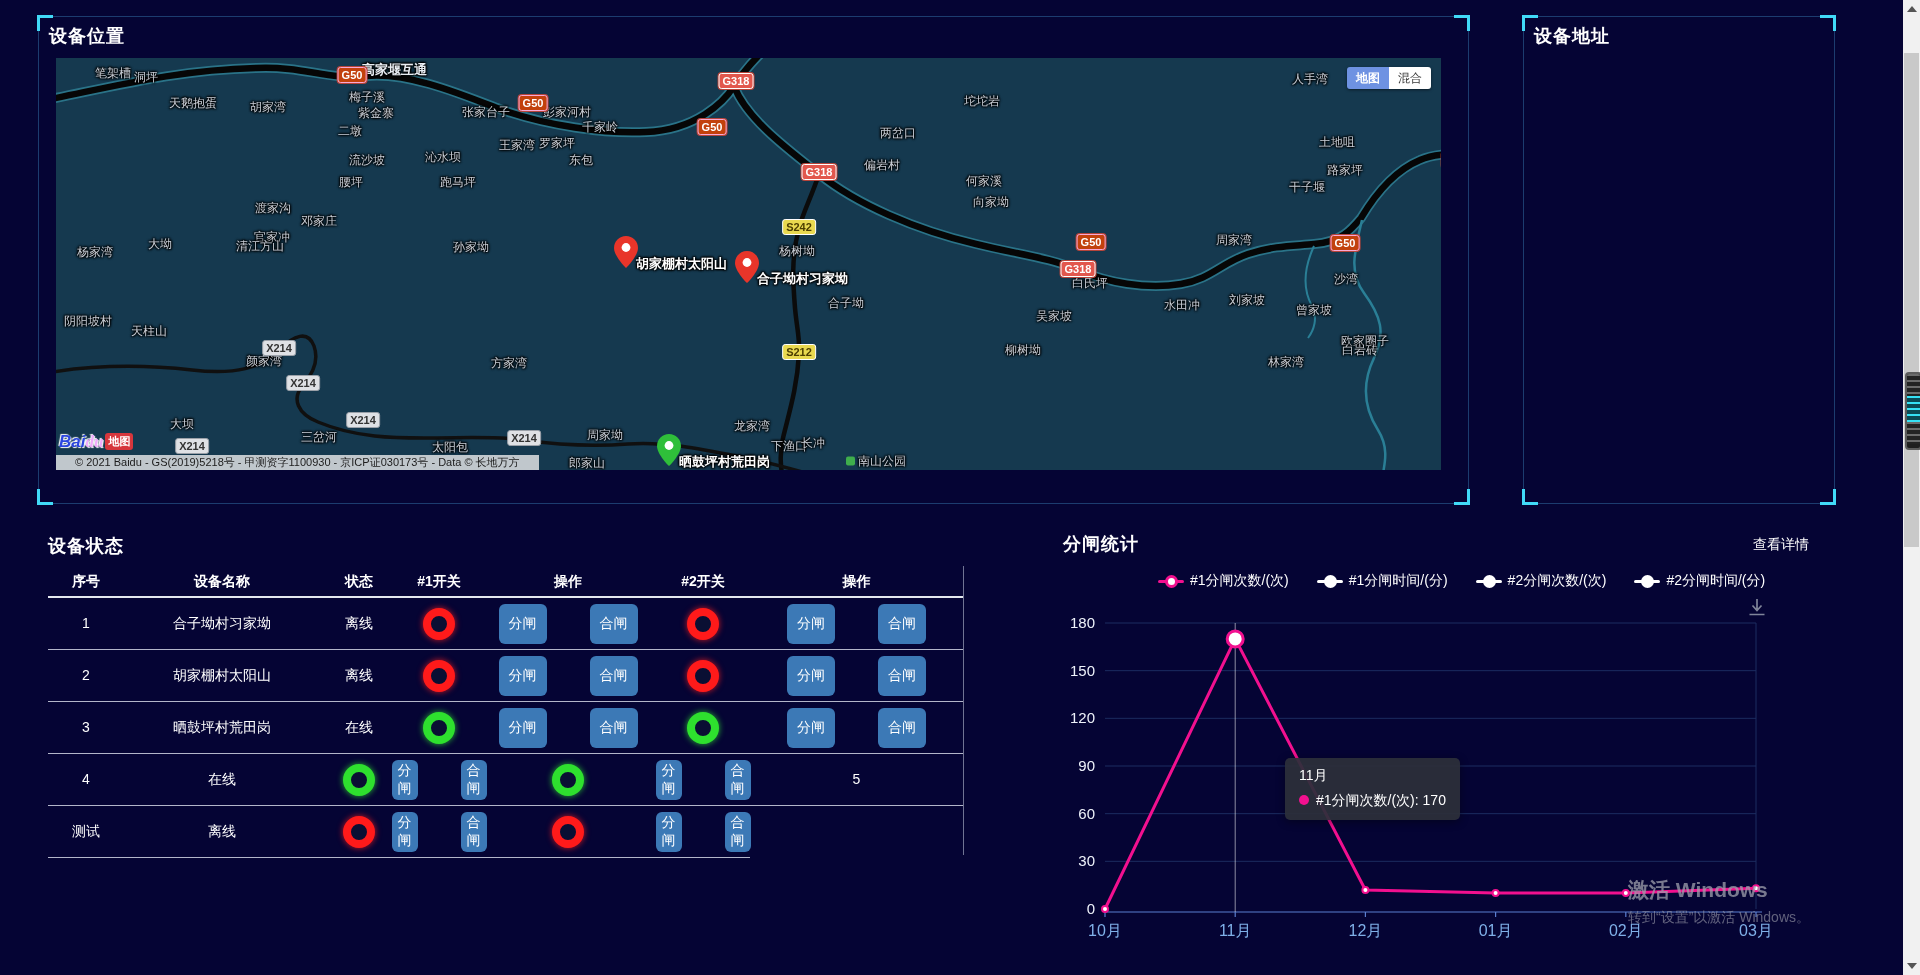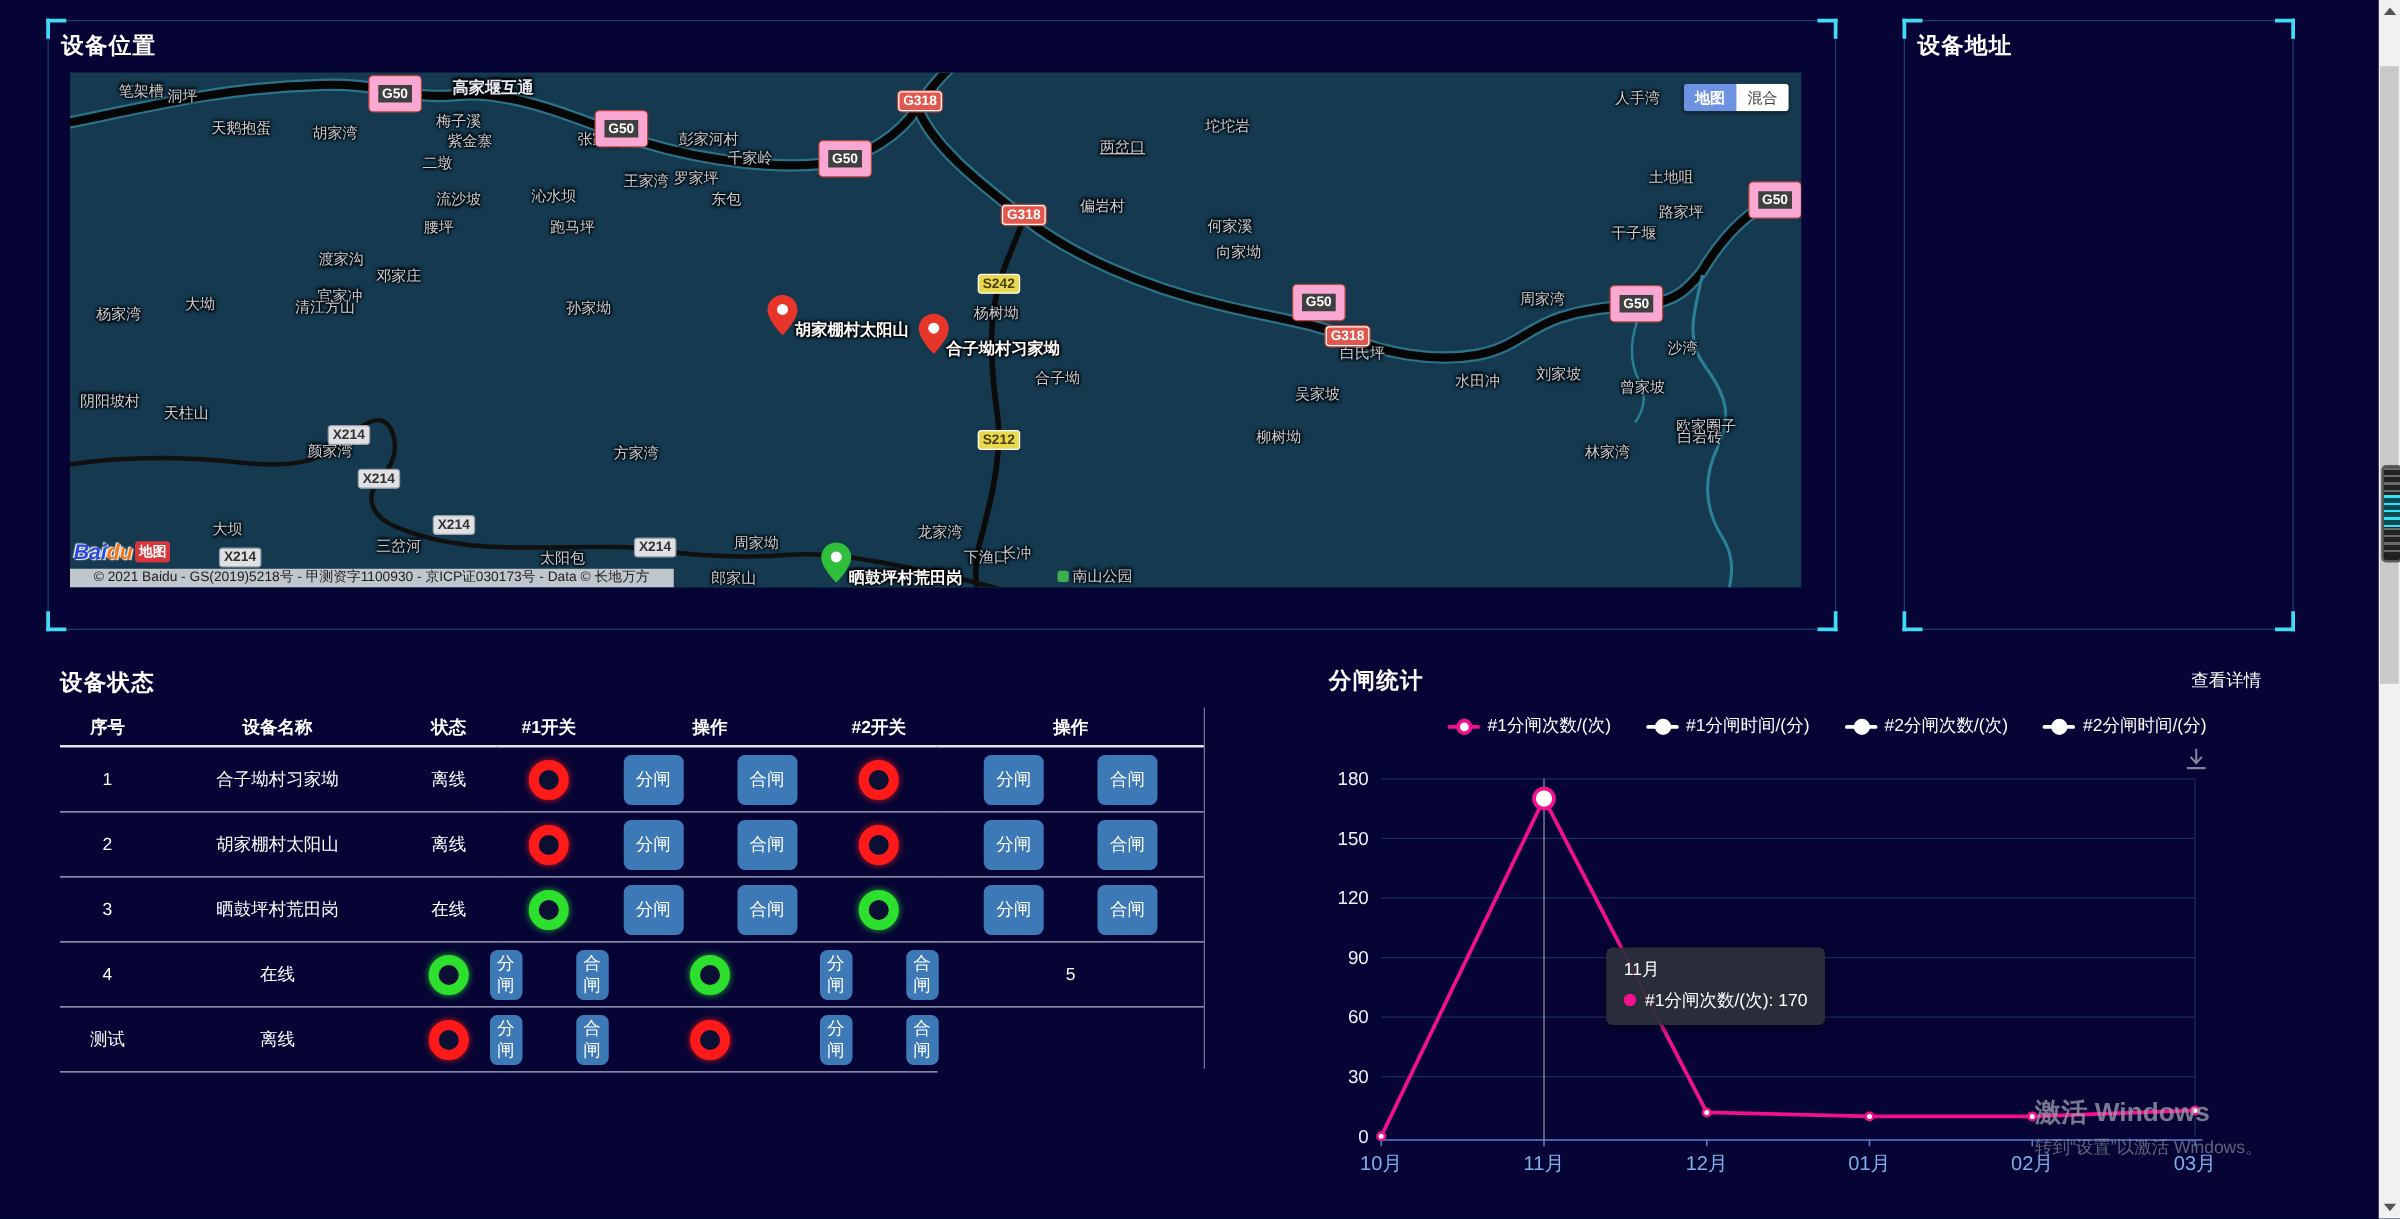--- a/index.html
+++ b/index.html
@@ -20,35 +20,35 @@
 
   
   #map{position:absolute;left:17px;top:41px;width:1385px;height:412px;background:#15394f;overflow:hidden;}
   #map-roads{position:absolute;left:0;top:0;}
   .map-label{position:absolute;color:#c9ced6;font-size:12px;white-space:nowrap;
     text-shadow:1px 1px 2px #000,-1px -1px 2px #000,1px -1px 2px #000,-1px 1px 2px #000;transform:translate(0,-50%);}
   .map-label.big{font-size:13px;color:#e9edf3;font-weight:bold;}
   .poi-dot{display:inline-block;width:9px;height:9px;background:#3fae4c;border-radius:2px;margin-right:3px;vertical-align:-1px;}
   .rbadge{position:absolute;transform:translate(-50%,-50%);font-size:11px;font-weight:bold;line-height:14px;
     padding:0 3px;border-radius:3px;white-space:nowrap;}
-  .rbadge.g50{background:#404040;color:#fff;border:7px solid #f9a8d4;box-shadow:0 0 0 1px #b5443a;}
+  .rbadge.g50{background:#c2410c;color:#fff;border:1px solid #f9a8d4;box-shadow:0 0 0 1px #b5443a;margin-left:36px;}
   .rbadge.g318{background:#e2574d;color:#fff;border:1px solid #fff;box-shadow:0 0 0 1px #b5443a;}
   .rbadge.s{background:#e9d94f;color:#4c3e00;border:1px solid #fff;}
   .rbadge.x{background:#dfe1e5;color:#333;border:1px solid #9aa0a8;}
   .map-pin{position:absolute;width:26px;height:34px;}
   .pin-label{position:absolute;color:#fff;font-size:13px;font-weight:bold;white-space:nowrap;
     text-shadow:1px 1px 2px #000,-1px -1px 2px #000,1px -1px 2px #000,-1px 1px 2px #000;}
   #map-toggle{position:absolute;right:10px;top:9px;display:flex;border-radius:3px;overflow:hidden;
     box-shadow:0 1px 3px rgba(0,0,0,.5);font-size:12px;line-height:22px;}
   #map-toggle .mt{padding:0 9px;cursor:pointer;}
   #map-toggle .mt.sel{background:#6e92e2;color:#fff;font-weight:bold;}
   #map-toggle .mt.unsel{background:#fff;color:#3a3a3a;}
   #baidu-logo{position:absolute;left:3px;bottom:18px;font-size:17px;font-weight:bold;font-style:italic;
     text-shadow:1px 1px 1px #fff,-1px -1px 1px #fff;}
-  #baidu-logo .bai{color:#2b46e0;} #baidu-logo .du{color:#f97316;}
+  #baidu-logo .bai{color:#2b46e0;} #baidu-logo .du{color:#f0abfc;font-family:Liberation Serif, serif;}
   #baidu-logo .mbadge{display:inline-block;font-style:normal;font-size:11px;font-weight:bold;background:#d6363c;color:#fff;
     border-radius:3px;padding:1px 3px;margin-left:2px;vertical-align:2px;text-shadow:none;}
   #map-copy{position:absolute;left:0;bottom:0;background:rgba(235,235,235,.8);color:#1c1c1c;
     font-size:11px;line-height:15px;padding:0 19px;white-space:nowrap;}
 
   
   #address-grid{position:absolute;left:31px;top:70px;display:grid;grid-template-columns:109px 109px;
     column-gap:29px;row-gap:14px;}
   .addr-btn{width:109px;height:42px;background:#3a79b6;border-radius:7px;color:#fff;font-size:15px;
     display:flex;align-items:center;justify-content:center;cursor:pointer;
@@ -139,21 +139,21 @@
         <div class="map-label" style="left: 443px; top: 87px;">王家湾</div>
         <div class="map-label" style="left: 483px; top: 85px;">罗家坪</div>
         <div class="map-label" style="left: 513px; top: 102px;">东包</div>
         <div class="map-label" style="left: 283px; top: 124px;">腰坪</div>
         <div class="map-label" style="left: 384px; top: 124px;">跑马坪</div>
         <div class="map-label" style="left: 199px; top: 150px;">渡家沟</div>
         <div class="map-label" style="left: 245px; top: 163px;">邓家庄</div>
         <div class="map-label" style="left: 198px; top: 179px;">官家冲</div>
         <div class="map-label" style="left: 397px; top: 189px;">孙家坳</div>
         <div class="map-label" style="left: 908px; top: 43px;">坨坨岩</div>
-        <div class="map-label" style="left: 824px; top: 60px; text-decoration: underline;">两岔口</div>
+        <div class="map-label" style="left: 824px; top: 75px;">两岔口</div>
         <div class="map-label" style="left: 808px; top: 107px;">偏岩村</div>
         <div class="map-label" style="left: 910px; top: 123px;">何家溪</div>
         <div class="map-label" style="left: 917px; top: 144px;">向家坳</div>
         <div class="map-label" style="left: 1236px; top: 21px;">人手湾</div>
         <div class="map-label" style="left: 1263px; top: 84px;">土地咀</div>
         <div class="map-label" style="left: 1271px; top: 112px;">路家坪</div>
         <div class="map-label" style="left: 1233px; top: 129px;">干子堰</div>
         <div class="map-label" style="left: 1160px; top: 182px;">周家湾</div>
         <div class="map-label" style="left: 1278px; top: 221px;">沙湾</div>
         <div class="map-label" style="left: 1240px; top: 252px;">曾家坡</div>

